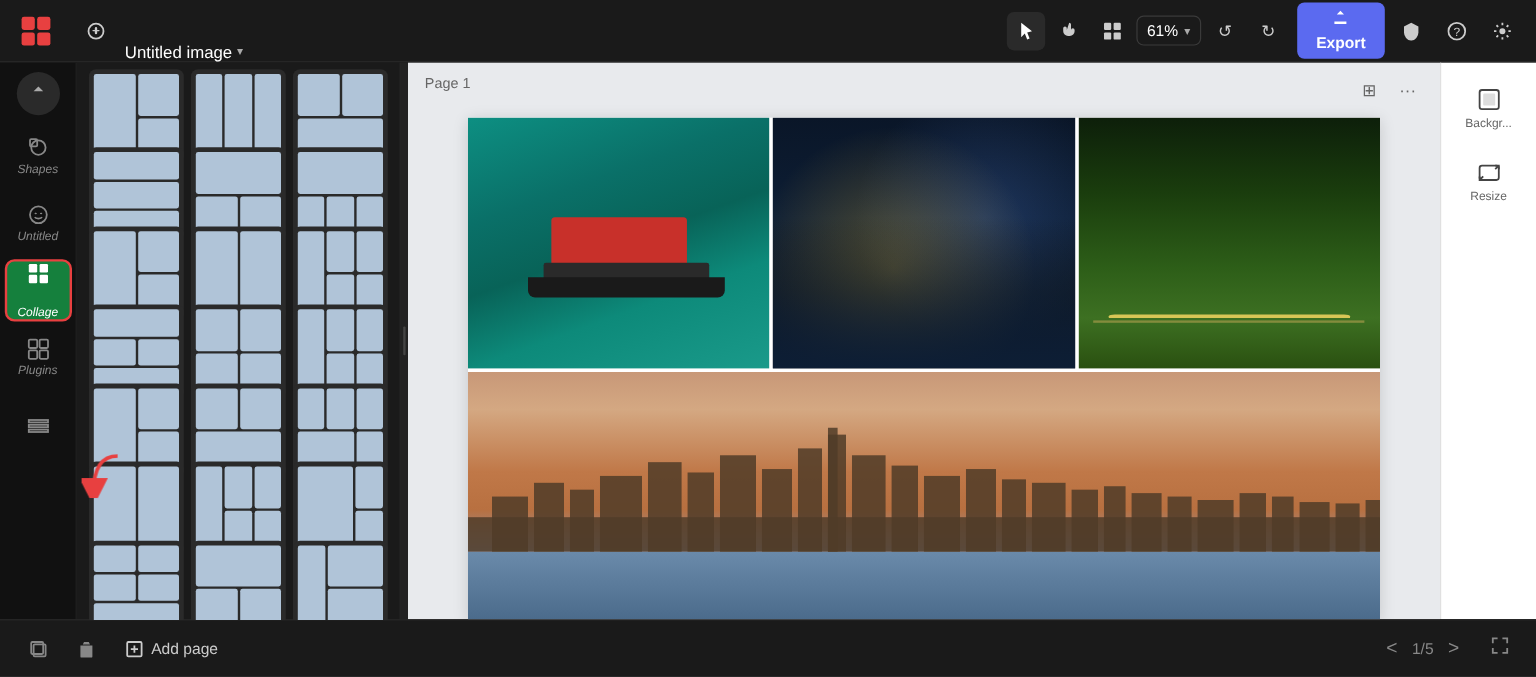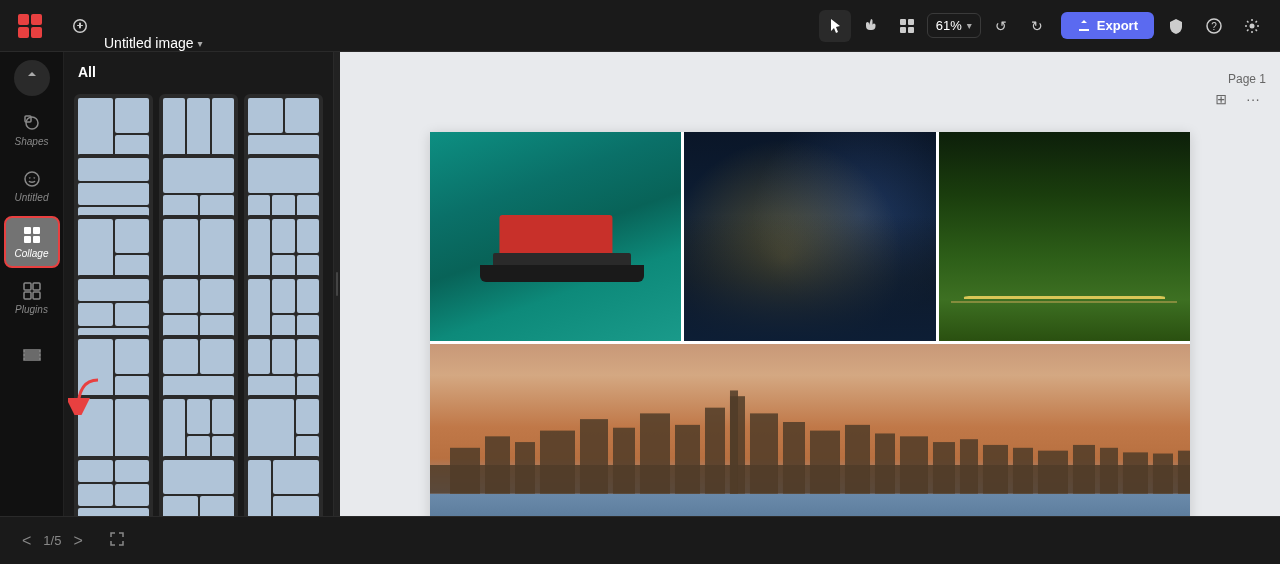--- a/index.html
+++ b/index.html
@@ -48,21 +48,21 @@
       background: transparent; border: 1px solid #3a3a3a; border-radius: 6px;
       padding: 4px 8px; font-size: 13px; color: #fff; cursor: pointer;
     }
     .topbar-right {
       display: flex; align-items: center; gap: 6px;
     }
     .export-btn {
       background: #5b6af0; color: #fff; border: none;
       padding: 6px 16px; border-radius: 6px;
       font-size: 13px; font-weight: 600; cursor: pointer;
-      display: flex; align-items: center; gap: 6px;
+      display: flex; align-items: center; gap: 6px; flex-direction: column;
     }
     .icon-btn {
       width: 32px; height: 32px;
       background: transparent; border: none; color: #ccc;
       display: flex; align-items: center; justify-content: center;
       border-radius: 6px; cursor: pointer;
     }
 
     
     .main-area {
@@ -74,22 +74,23 @@
       width: 64px; background: #111; display: flex; flex-direction: column;
       align-items: center; padding: 8px 0; gap: 4px; flex-shrink: 0;
       border-right: 1px solid #222;
     }
     .sidebar-item {
       display: flex; flex-direction: column; align-items: center; justify-content: center;
       width: 56px; height: 52px; border-radius: 8px; cursor: pointer;
       font-size: 10px; color: #888; gap: 3px; font-style: italic;
     }
     .sidebar-item.active {
-      background: #737373; color: #fff;
+      background: #15803d; color: #fff;
       border: 2px solid #e84040;
+      justify-content: space-between;
     }
     .sidebar-item svg { width: 20px; height: 20px; }
     .sidebar-top-btn {
       width: 36px; height: 36px;
       background: #2a2a2a; border: none; color: #aaa;
       border-radius: 50%; display: flex; align-items: center; justify-content: center;
       cursor: pointer; margin-bottom: 4px; font-size: 12px;
     }
 
     
@@ -111,23 +112,22 @@
       display: flex; align-items: center; justify-content: center;
       position: relative;
     }
 
     
     .canvas-area {
       flex: 1; background: #e8eaed; display: flex; flex-direction: column;
       position: relative; overflow: hidden;
     }
     .canvas-header {
-      display: flex; justify-content: space-between; align-items: flex-end;
-      padding: 20px 14px;
-      flex-direction: column;
+      display: flex; justify-content: space-between; align-items: flex-start;
+      padding: 10px 14px;
     }
     .page-label { font-size: 12px; color: #666; }
     .canvas-actions { display: flex; gap: 6px; }
     .canvas-action-btn {
       width: 26px; height: 26px; background: transparent; border: none;
       color: #666; cursor: pointer; border-radius: 4px;
       display: flex; align-items: center; justify-content: center; font-size: 14px;
     }
     .canvas-content {
       flex: 1; display: flex; align-items: center; justify-content: center;
@@ -321,21 +321,20 @@
       <div class="sidebar-item">
         <svg viewBox="0 0 20 20" fill="none" stroke="currentColor" stroke-width="1.5">
           <rect x="2" y="6" width="16" height="2"></rect>
           <rect x="2" y="10" width="16" height="2"></rect>
           <rect x="2" y="14" width="16" height="2"></rect>
         </svg>
       </div>
     </div>
 
     <div class="panel">
-      <div class="panel-header">All</div>
       <div class="panel-grid">
 
         <div class="collage-thumb">
           <div class="thumb-layout" style="display:grid;grid-template-columns:1fr 1fr;grid-template-rows:1fr 1fr;gap:2px;padding:4px;">
             <div class="thumb-cell" style="grid-column:1;grid-row:1 / 3;"></div>
             <div class="thumb-cell"></div>
             <div class="thumb-cell"></div>
           </div>
         </div>
         <div class="collage-thumb">
@@ -560,23 +559,59 @@
               <rect x="723" y="130" width="20" height="70"></rect>
               <rect x="748" y="125" width="12" height="75"></rect>
             </svg>
 
             <div style="position:absolute;bottom:0;left:0;right:0;height:28%;background:linear-gradient(180deg, #6a8aaa 0%, #5a7a9a 50%, #4a6a8a 100%);"></div>
           </div>
         </div>
       </div>
     </div>
 
+    <div class="right-panel">
+      <div class="right-tool">
+        <svg width="22" height="22" viewBox="0 0 22 22" fill="none" stroke="#444" stroke-width="1.5">
+          <rect x="3" y="3" width="16" height="16" rx="2"></rect>
+          <rect x="6" y="6" width="10" height="10" rx="1" fill="#ddd" stroke="none"></rect>
+        </svg>
+        <span class="right-tool-label">Backgr...</span>
+      </div>
+      <div class="right-tool">
+        <svg width="22" height="22" viewBox="0 0 22 22" fill="none" stroke="#444" stroke-width="1.5">
+          <rect x="3" y="5" width="16" height="12" rx="2"></rect>
+          <path d="M16 8l3-3M19 8V5h-3M6 14l-3 3M3 14v3h3"></path>
+        </svg>
+        <span class="right-tool-label">Resize</span>
+      </div>
+    </div>
   </div>
 
   <div class="bottom-bar">
+    <div class="bottom-left">
+      <button class="bottom-btn">
+        <svg width="16" height="16" viewBox="0 0 16 16" fill="currentColor">
+          <rect x="4" y="4" width="10" height="10" rx="1" fill="none" stroke="currentColor" stroke-width="1.5"></rect>
+          <rect x="2" y="2" width="10" height="10" rx="1" fill="none" stroke="currentColor" stroke-width="1.5"></rect>
+        </svg>
+      </button>
+      <button class="bottom-btn">
+        <svg width="16" height="16" viewBox="0 0 16 16" fill="currentColor">
+          <path d="M6 2h4l1 2H5L6 2zm-3 3h10v9a1 1 0 01-1 1H4a1 1 0 01-1-1V5zm3 2v6m2-6v6m2-6v6"></path>
+        </svg>
+      </button>
+      <button class="bottom-btn add-page-btn">
+        <svg width="16" height="16" viewBox="0 0 16 16" fill="currentColor">
+          <rect x="2" y="2" width="12" height="12" rx="1" fill="none" stroke="currentColor" stroke-width="1.5"></rect>
+          <path d="M8 5v6M5 8h6" stroke="currentColor" stroke-width="1.5"></path>
+        </svg>
+        <span>Add page</span>
+      </button>
+    </div>
     <div class="page-nav">
       <button class="nav-btn">&lt;</button>
       <span>1/5</span>
       <button class="nav-btn">&gt;</button>
       <button class="nav-btn" style="margin-left:8px;">
         <svg width="16" height="16" viewBox="0 0 16 16" fill="none" stroke="currentColor" stroke-width="1.5">
           <path d="M2 6V2h4M10 2h4v4M14 10v4h-4M6 14H2v-4"></path>
         </svg>
       </button>
     </div>

